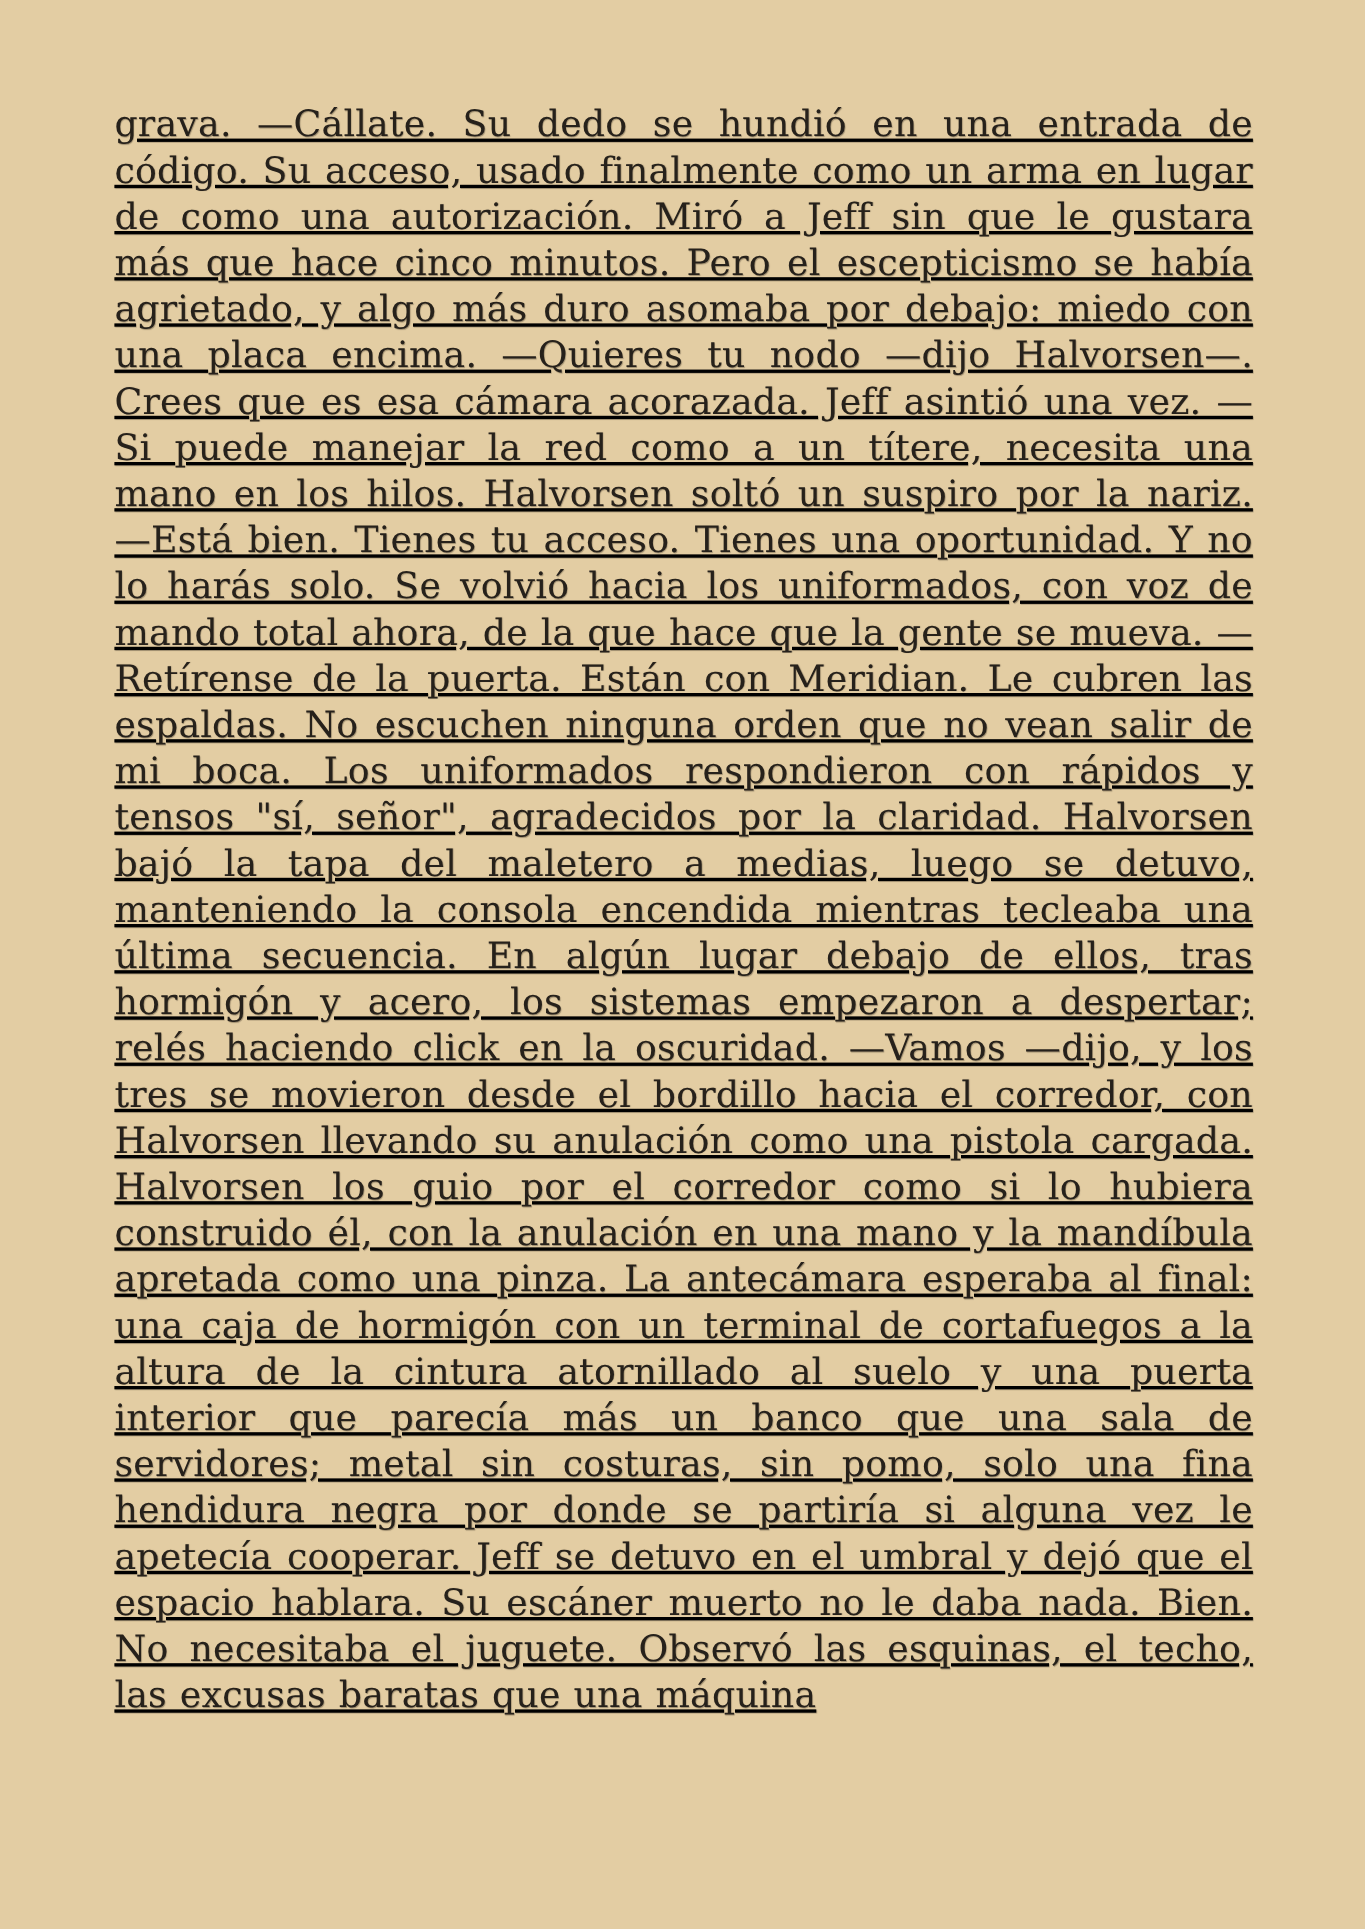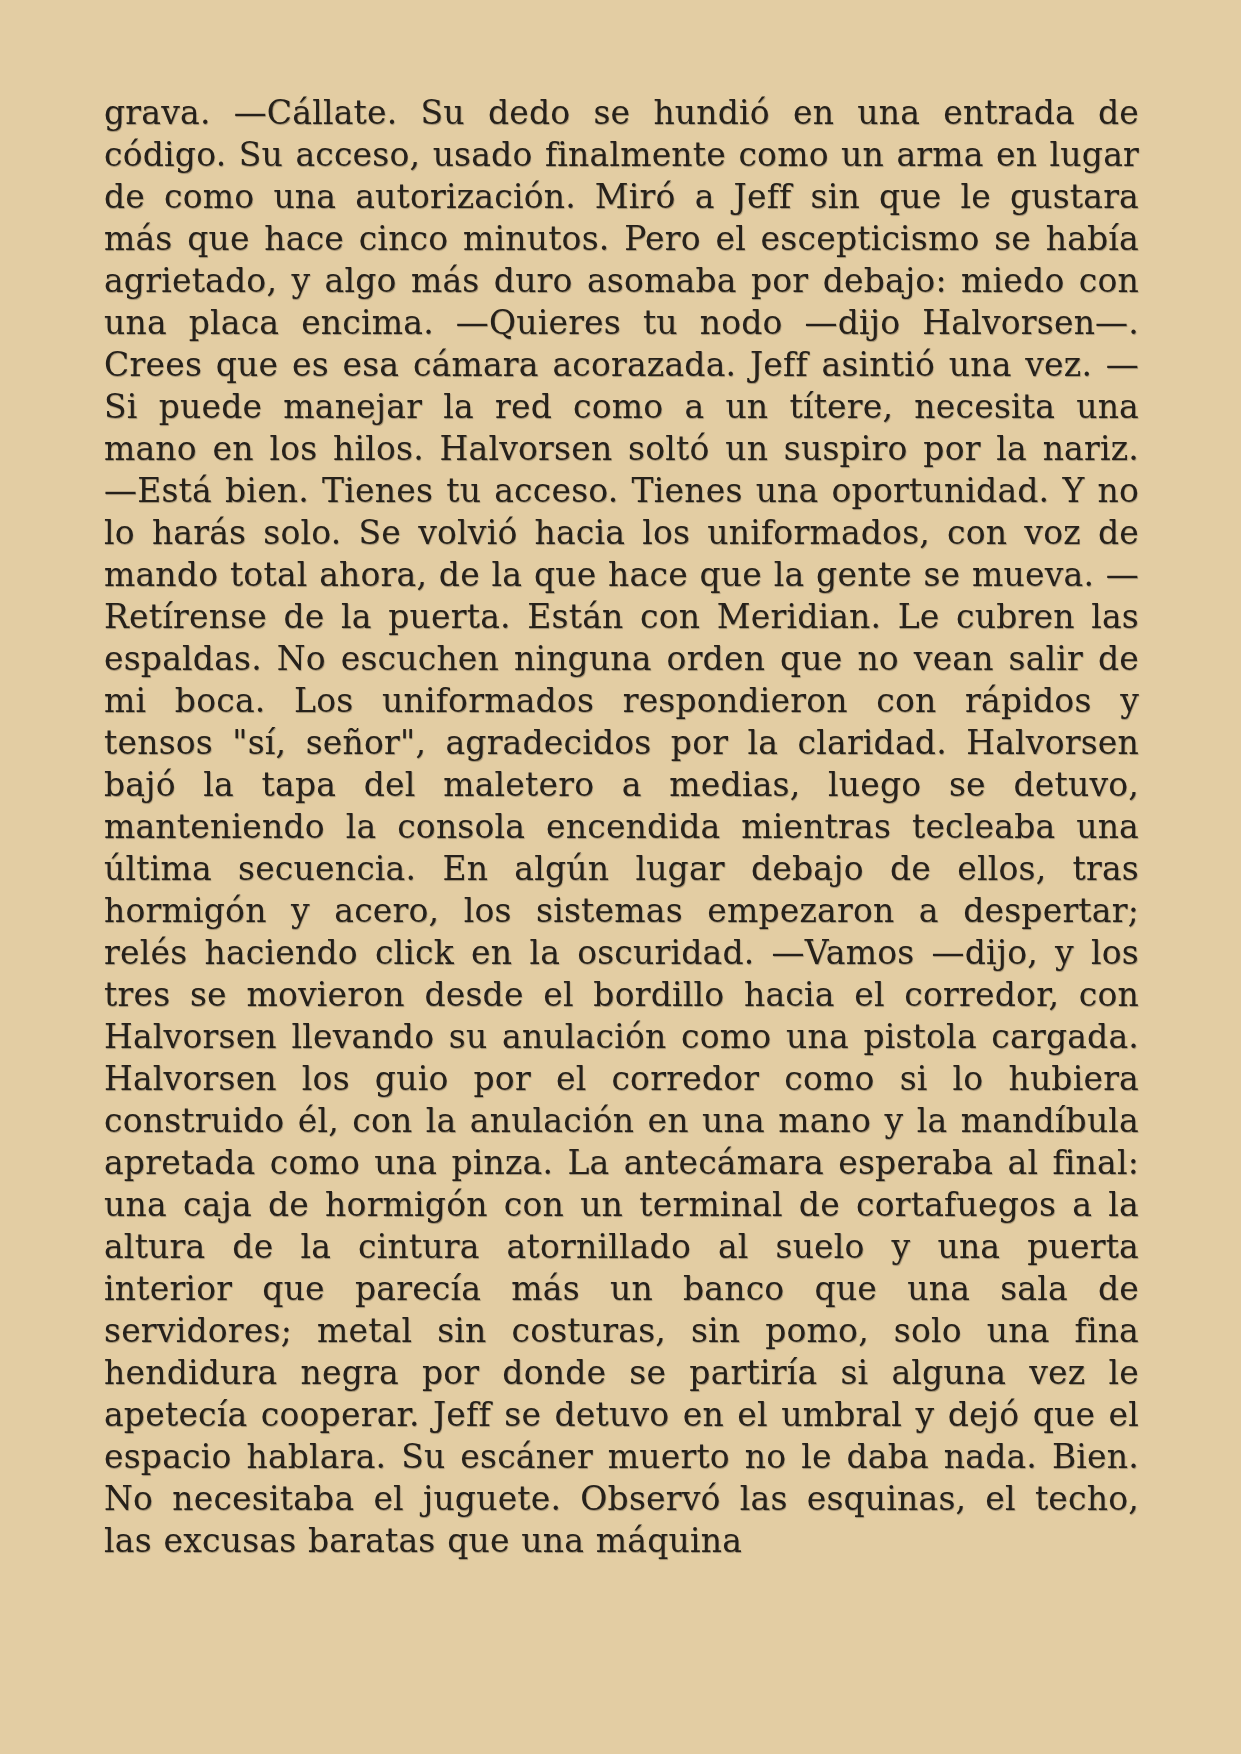--- a/index.html
+++ b/index.html
@@ -10,20 +10,21 @@
     width: 1241px;
     height: 1754px;
     background: var(--page-bg, #e3cda3);
     overflow: hidden;
   }
   .page {
     box-sizing: border-box;
     width: 1241px;
     height: 1754px;
     padding: 92px 102px 0 104px;
+    text-decoration: underline;
   }
   .body-text {
     margin: 0;
     font-family: "DejaVu Serif", serif;
     font-size: 33px;
     line-height: 42px;
     color: var(--ink, #26211b);
     text-align: justify;
     text-justify: inter-word;
     letter-spacing: 0.2px;

